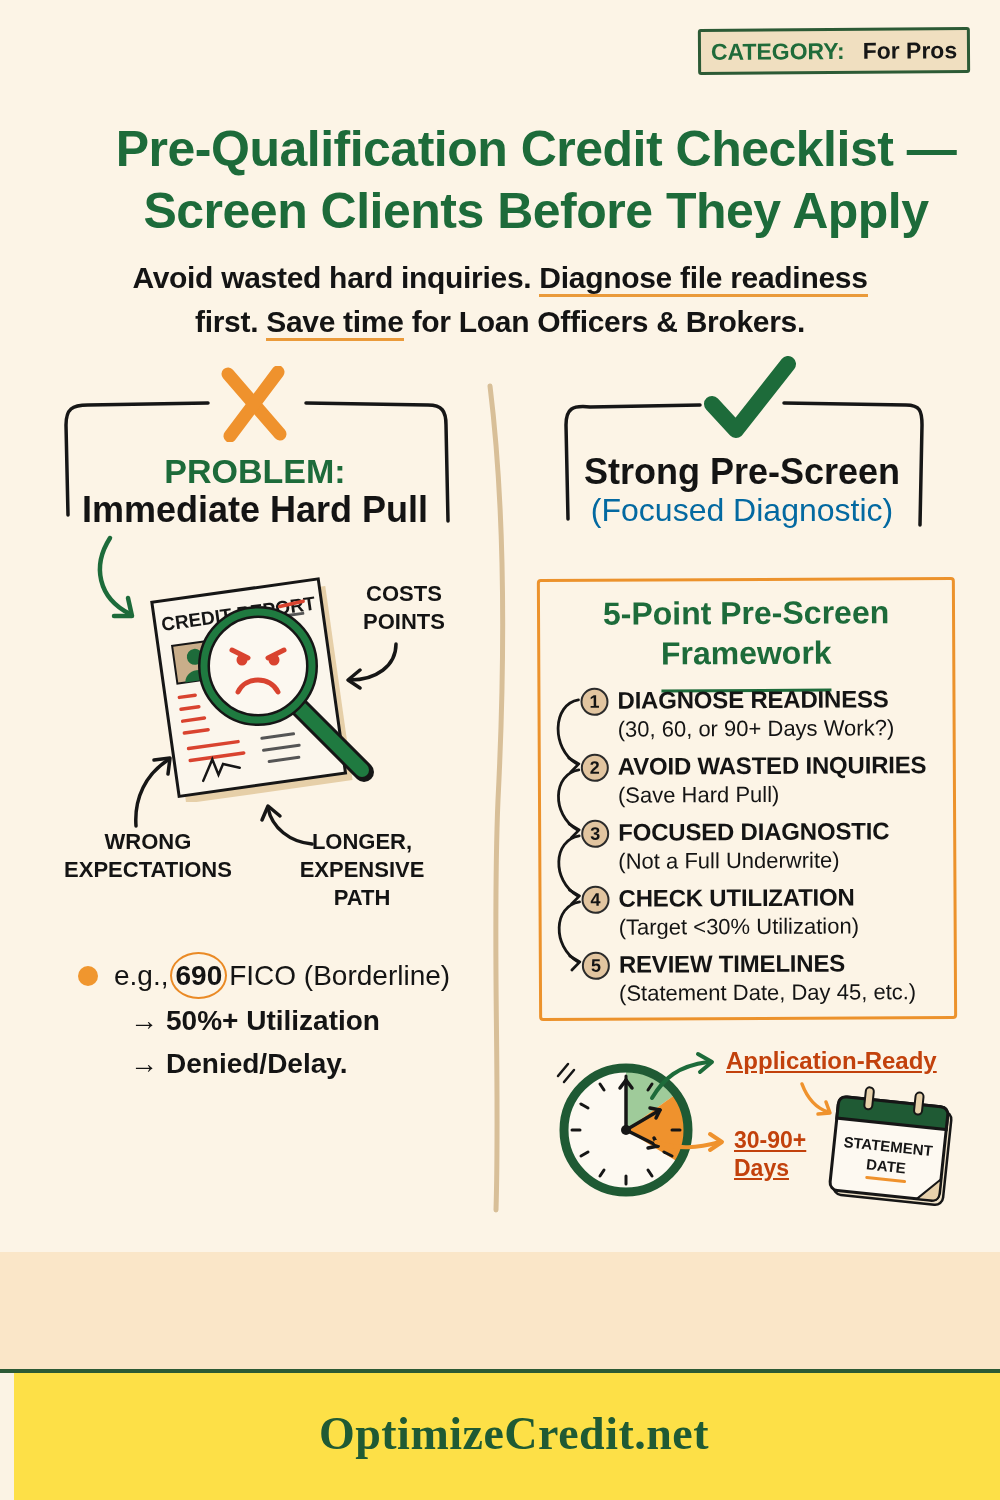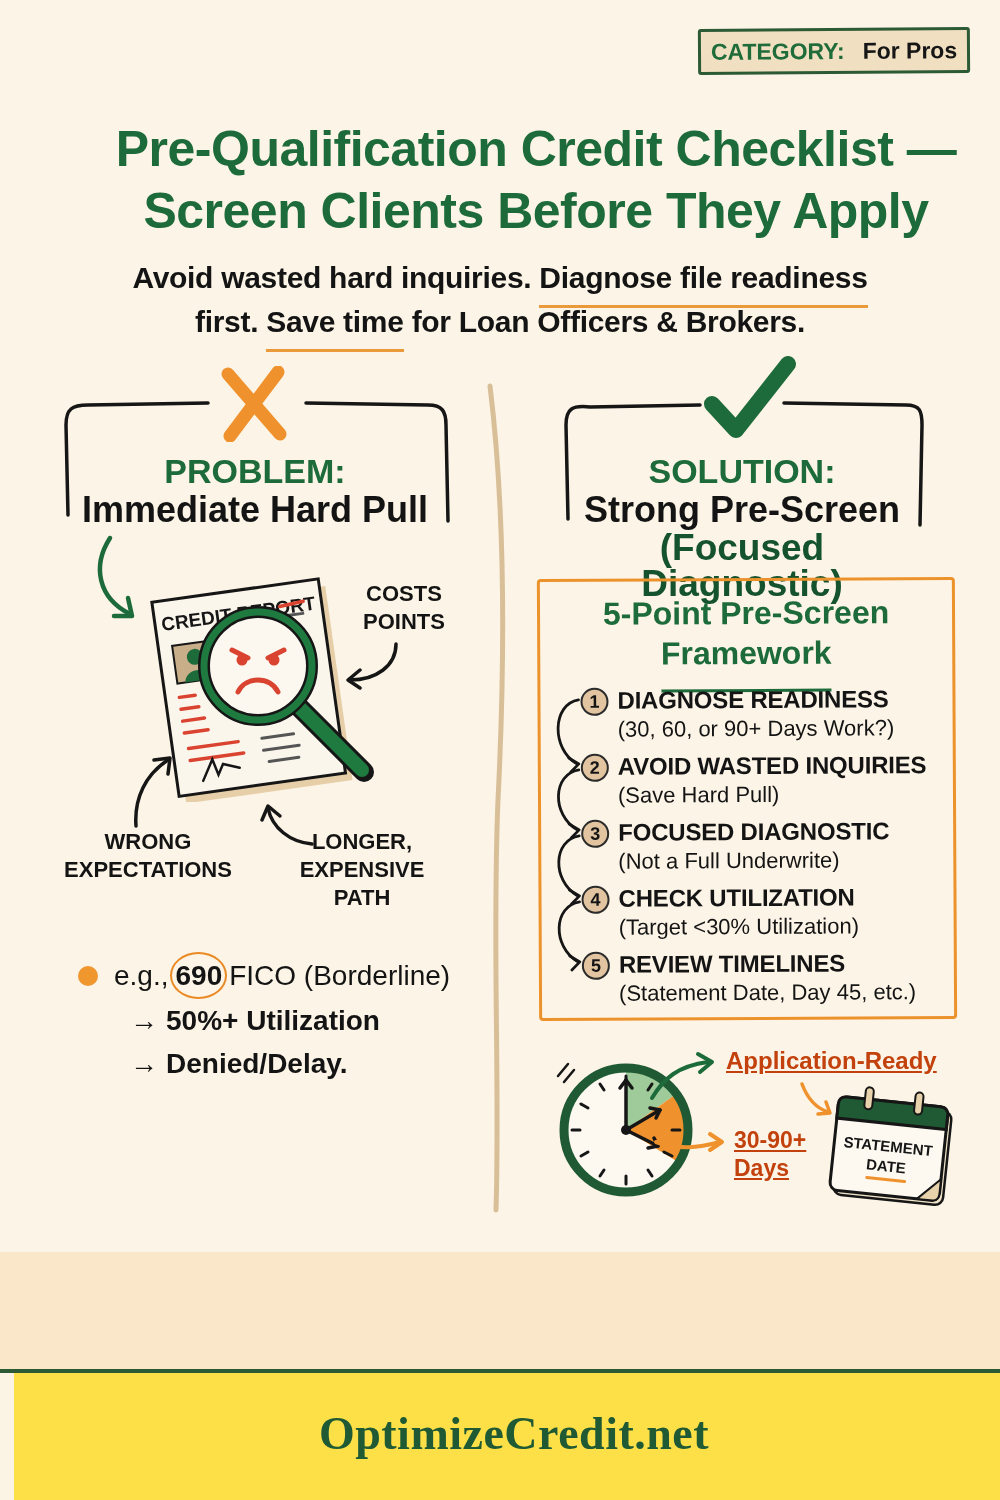--- a/index.html
+++ b/index.html
@@ -54,35 +54,35 @@
     font-size: 50px; line-height: 62px; letter-spacing: -0.5px; margin-left: 36px;
   }
   .subtitle {
     position: absolute; left: 0; top: 256px; width: 1000px;
     text-align: center; font-weight: bold; font-size: 30px; line-height: 44px;
     color: #141414; letter-spacing: -0.3px;
   }
   .ul-orange {
     background-image: linear-gradient(#ea9a3a, #ea9a3a);
     background-repeat: no-repeat; background-size: 100% 3px; background-position: 0 100%;
-    padding-bottom: 14px;
+    padding-bottom: 3px;
   }
 
   
   .divider { position: absolute; left: 470px; top: 380px; }
 
   
   .frame { position: absolute; }
 
   .section-h {
     position: absolute; text-align: center; font-weight: bold;
   }
   .section-h .k { color: #1d6b3a; font-size: 34px; line-height: 38px; display: block; }
   .section-h .v { color: #141414; font-size: 36px; line-height: 40px; display: block; }
-  .section-h .s { color: #14532d; font-size: 37px; line-height: 36px; display: block; font-weight: bold; }
+  .section-h .s { color: #0369a1; font-size: 32px; line-height: 36px; display: block; font-weight: normal; }
 
   .callout {
     position: absolute; font-weight: bold; font-size: 22px; line-height: 28px;
     text-align: center; color: #141414;
   }
 
   .example {
     position: absolute; left: 78px; top: 952px; font-size: 28px; line-height: 43px;
   }
   .example .row { display: flex; align-items: center; white-space: nowrap; }
@@ -245,21 +245,20 @@
 </div>
 
 <svg class="frame" style="left:560px; top:395px;" width="380" height="140" viewBox="0 0 380 140">
   <path d="M8 124 L6 30 C 6 14, 12 10, 30 12 L140 10" stroke="#161616" stroke-width="3.5" fill="none" stroke-linecap="round"></path>
   <path d="M224 8 L346 10 C 360 10, 362 16, 362 30 L360 130" stroke="#161616" stroke-width="3.5" fill="none" stroke-linecap="round"></path>
 </svg>
 <svg style="position:absolute; left:702px; top:356px;" width="96" height="84" viewBox="0 0 96 84">
   <path d="M10 48 L34 74 L86 8" stroke="#1d6b3a" stroke-width="16" fill="none" stroke-linecap="round" stroke-linejoin="round"></path>
 </svg>
 <div class="section-h" style="left:560px; top:452px; width:364px;">
-  <span class="k">SOLUTION:</span>
   <span class="v">Strong Pre-Screen</span>
   <span class="s">(Focused Diagnostic)</span>
 </div>
 
 <div class="fw">
   <div class="fw-title">
     <span>5-Point Pre-Screen</span><br>
     <span class="u">Framework</span>
   </div>
   <svg style="position:absolute; left:4px; top:112px;" width="40" height="280" viewBox="0 0 40 280">

